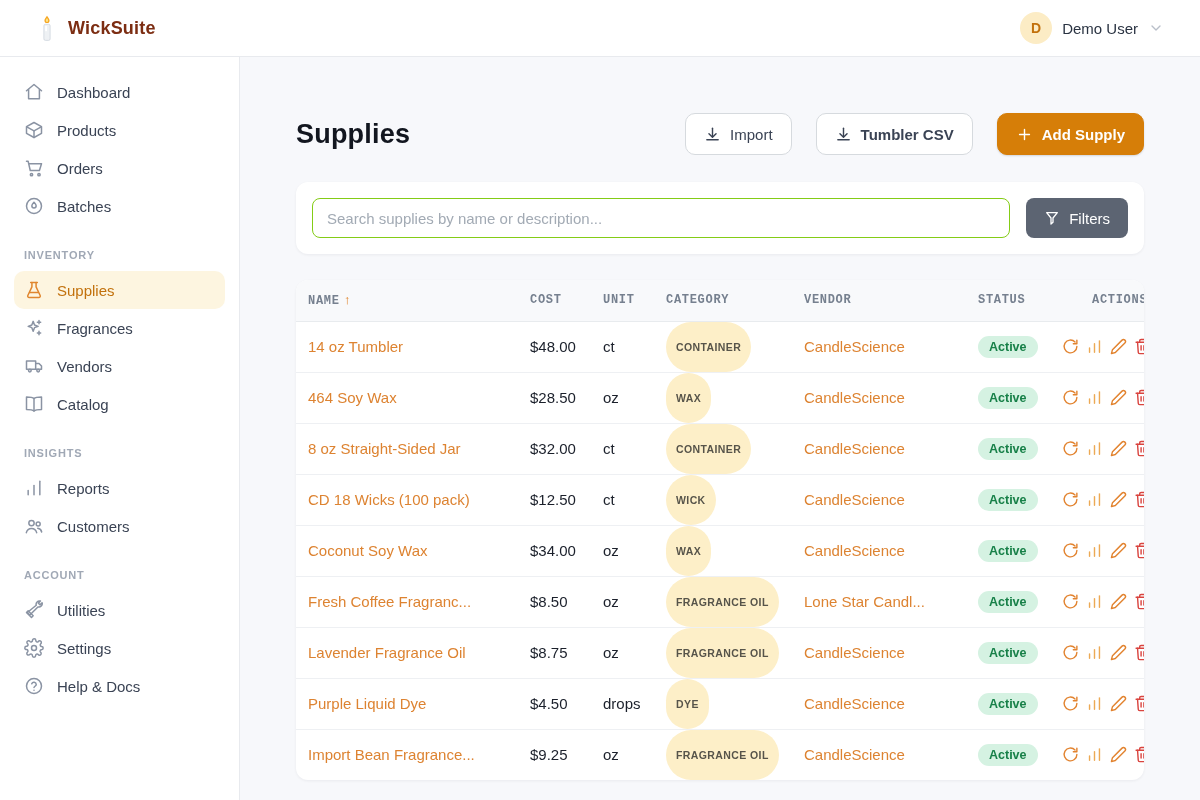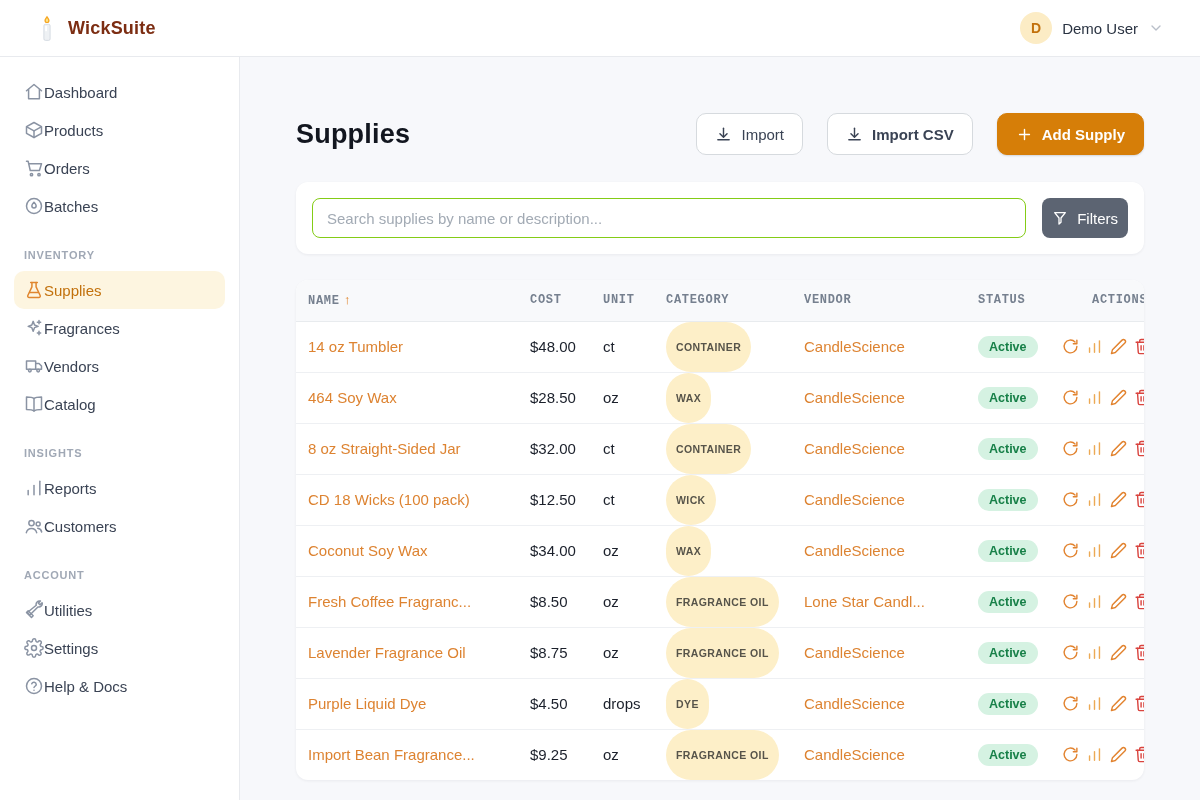--- a/index.html
+++ b/index.html
@@ -32,21 +32,21 @@
   .shell { display:flex; height:743px; }
   .sidebar {
     width:240px; background:#fff; border-right:1px solid #e8eaee;
     padding:16px 14px 0 14px; flex-shrink:0;
   }
   .side-section-header {
     font-size:11px; font-weight:700; letter-spacing:.8px; color:#a0a8b5;
     text-transform:uppercase; padding:0 10px; margin:24px 0 10px 0;
   }
   .side-item {
-    display:flex; align-items:center; height:38px;
+    display:flex; align-items:center; gap:13px; height:38px;
     padding:0 10px; border-radius:10px; cursor:pointer;
     color:#3a4354; font-size:15px;
   }
   .side-item .ic { color:#8a93a3; width:20px; height:20px; }
   .side-item.active { background:var(--side-active-bg,#fdf5e0); color:var(--side-active-text,#c2710c); }
   .side-item.active .ic { color:#e0862e; }
 
   
   .main { flex:1; padding:56px 56px 0 56px; }
   .page-head { display:flex; align-items:center; justify-content:space-between; }
@@ -71,21 +71,21 @@
     display:flex; gap:16px; box-shadow:0 1px 3px rgba(16,24,40,.06);
   }
   .search-input {
     flex:1; height:40px; border:1px solid #84cc16; border-radius:8px;
     padding:0 14px; font-size:15px; color:#1b202b; font-family:inherit;
     outline:none;
   }
   .search-input::placeholder { color:#a2aab4; }
   .btn-filters {
     height:40px; background:var(--filters-bg,#5c6472); color:#fff; border:none;
-    border-radius:8px; padding:0 10px; font-size:15px; display:flex;
+    border-radius:8px; padding:0 18px; font-size:15px; display:flex;
     align-items:center; gap:9px; cursor:pointer; font-family:inherit;
   }
 
   
   .table-card {
     margin-top:26px; background:#fff; border-radius:12px;
     box-shadow:0 1px 3px rgba(16,24,40,.06); overflow:hidden; width:848px;
   }
   table { border-collapse:collapse; table-layout:fixed; width:894px; }
   col.c-name {width:222px;} col.c-cost {width:73px;} col.c-unit {width:63px;}
@@ -295,21 +295,21 @@
           <span>Import</span>
         </button>
         <button class="btn bold">
           <span class="bicon">
             <svg width="17" height="17" viewBox="0 0 24 24" fill="none" stroke="currentColor" stroke-width="2" stroke-linecap="round" stroke-linejoin="round">
                 <path d="M12 3v12"></path>
                 <path d="M7 11l5 5 5-5"></path>
                 <path d="M4 19.5h16"></path>
               </svg>
           </span>
-          <span>Import CSV</span>
+          <span>Tumbler CSV</span>
         </button>
         <button class="btn primary">
           <span class="bicon">
             <svg width="17" height="17" viewBox="0 0 24 24" fill="none" stroke="currentColor" stroke-width="2" stroke-linecap="round">
                 <path d="M12 5v14M5 12h14"></path>
               </svg>
           </span>
           <span>Add Supply</span>
         </button>
       </div>

